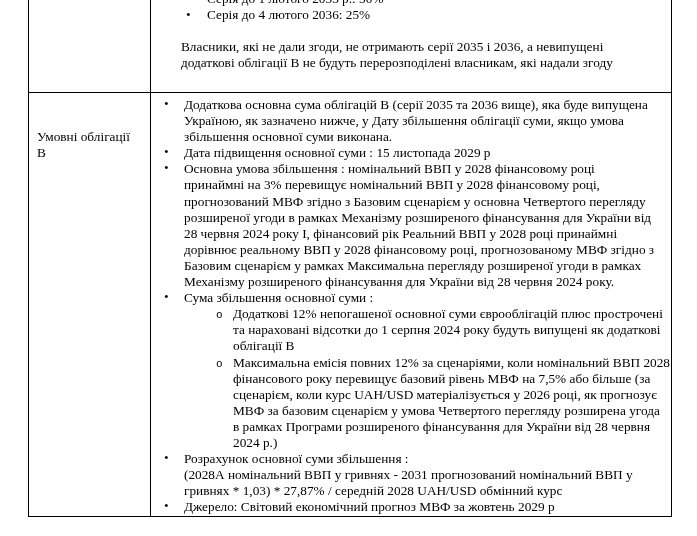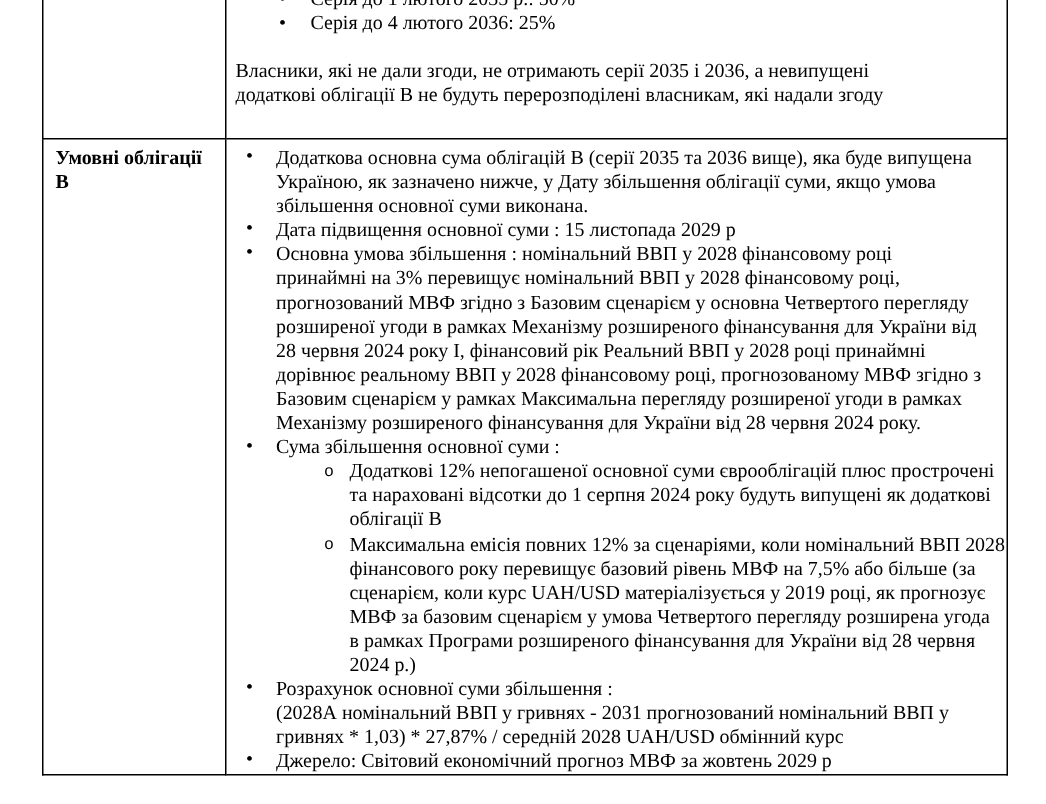--- a/index.html
+++ b/index.html
@@ -33,24 +33,24 @@
     padding: 0;
   }
   tr.row-partial td.cell { height: 101px; }
   tr.row-main    td.cell { height: 423px; }
 
   .line { height: 16.1px; white-space: nowrap; }
 
   
   .r1-items .block { position: relative; padding-left: 56px; }
   .r1-items .block > .marker { position: absolute; left: 35px; top: 0; }
-  .r1-para { margin-top: 16px; padding-left: 6px; }
+  .r1-para { margin-top: 16px; padding-left: 6px; margin-left: 24px; }
 
   
-  .label-box { padding: 4px 4px 0 8px; font-weight: bold; }
+  .label-box { padding: 4px 4px 0 8px; font-weight: normal; margin-top: 32px; }
 
   
   .r2-blocks { padding-top: 4px; }
   .r2-blocks .block { position: relative; }
   .r2-blocks .block.level1 { padding-left: 33px; }
   .r2-blocks .block.level1 > .marker { position: absolute; left: 13px; top: -1px; }
   .r2-blocks .block.level2 { padding-left: 82px; }
   .r2-blocks .block.level2 > .marker {
     position: absolute; left: 65px; top: 1px;
     font-family: "Liberation Mono", monospace;
@@ -124,21 +124,21 @@
               <div class="block level2">
                 <span class="marker">o</span>
                 <div class="line">Додаткові 12% непогашеної основної суми єврооблігацій плюс прострочені</div>
                 <div class="line">та нараховані відсотки до 1 серпня 2024 року будуть випущені як додаткові</div>
                 <div class="line">облігації В</div>
               </div>
               <div class="block level2">
                 <span class="marker">o</span>
                 <div class="line">Максимальна емісія повних 12% за сценаріями, коли номінальний ВВП 2028</div>
                 <div class="line">фінансового року перевищує базовий рівень МВФ на 7,5% або більше (за</div>
-                <div class="line">сценарієм, коли курс UAH/USD матеріалізується у 2019 році, як прогнозує</div>
+                <div class="line">сценарієм, коли курс UAH/USD матеріалізується у 2026 році, як прогнозує</div>
                 <div class="line">МВФ за базовим сценарієм у умова Четвертого перегляду розширена угода</div>
                 <div class="line">в рамках Програми розширеного фінансування для України від 28 червня</div>
                 <div class="line">2024 р.)</div>
               </div>
               <div class="block level1">
                 <span class="marker">•</span>
                 <div class="line"><b>Розрахунок основної суми збільшення</b> :</div>
                 <div class="line">(2028А номінальний ВВП у гривнях - 2031 прогнозований номінальний ВВП у</div>
                 <div class="line">гривнях * 1,03) * 27,87% / середній 2028 UAH/USD обмінний курс</div>
               </div>

